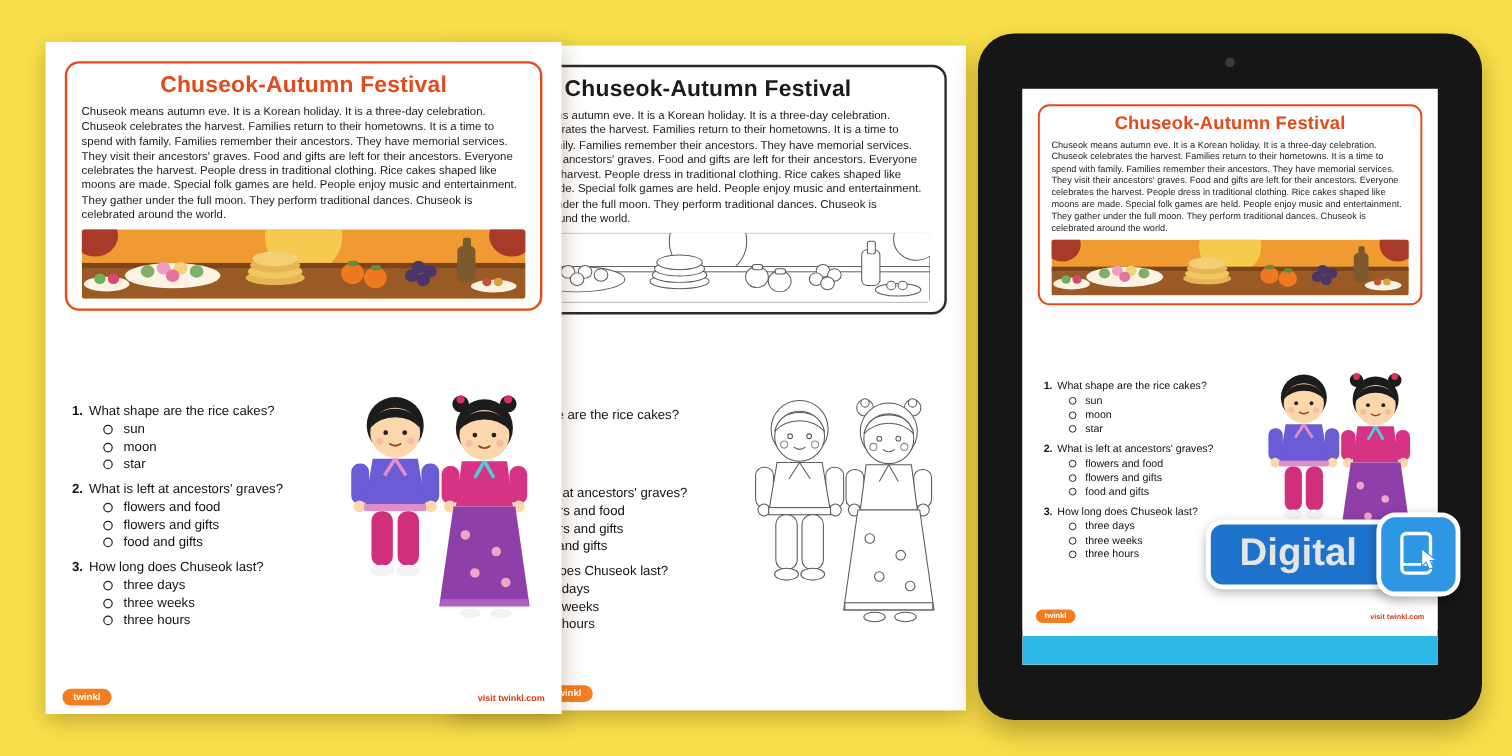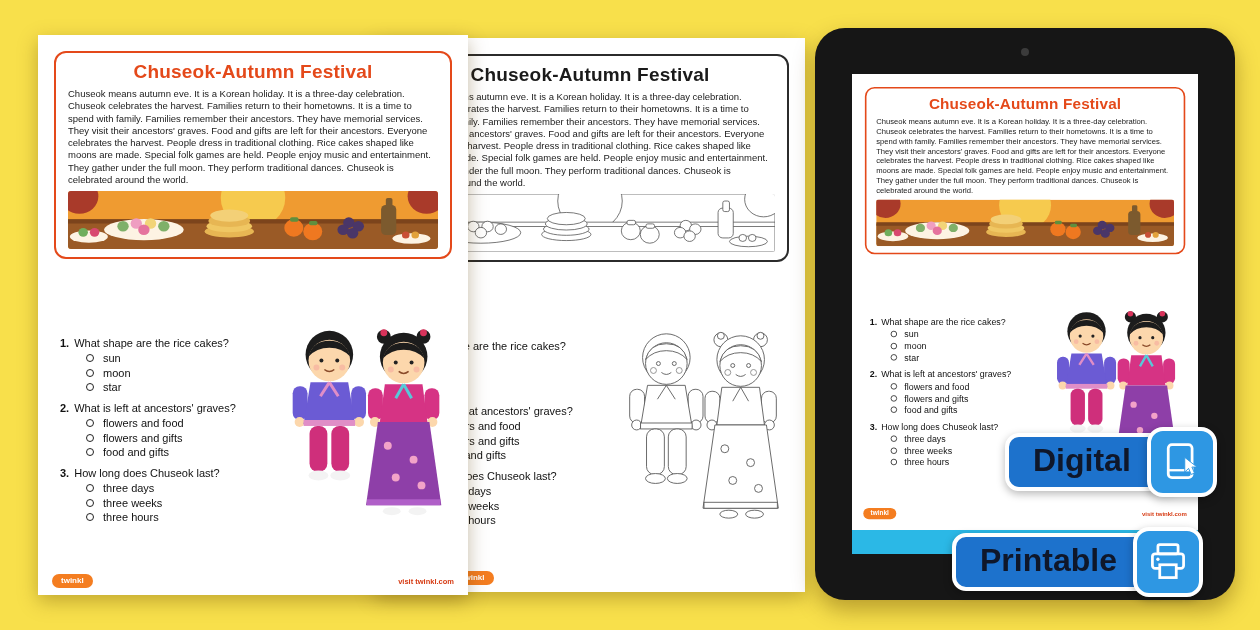--- a/index.html
+++ b/index.html
@@ -76,21 +76,21 @@
   }
   .tablet-page { left:0; top:0; box-shadow:none; }
   .screen-bar { position:absolute; left:0; bottom:0; width:100%; height:24px; background:#2bb8e6; }
 
   
   .badge { position:absolute; display:flex; align-items:center; z-index:6; }
   .badge-digital { left:1005px; top:427px; }
   .badge-printable { left:952px; top:527px; }
   .badge-bar {
     display:flex; align-items:center; height:58px;
-    background:#1d72cc; color:#0f172a; font-size:32px; font-weight:bold;
+    background:#1d72cc; color:#e5e5e5; font-size:32px; font-weight:bold;
     border:4px solid #fff; border-radius:14px; padding:4px 46px 8px 24px;
     box-shadow:0 3px 9px rgba(0,0,0,.28); white-space:nowrap;
   }
   .badge-chip {
     width:70px; height:70px; background:#2e97e3; border:4px solid #fff;
     border-radius:16px; margin-left:-34px; flex:none;
     display:flex; align-items:center; justify-content:center;
     box-shadow:0 3px 9px rgba(0,0,0,.28);
   }
   .badge-chip svg { width:44px; height:44px; display:block; }
@@ -597,25 +597,14 @@
     <span class="badge-bar">Digital</span>
     <span class="badge-chip">
       <svg viewBox="0 0 48 48">
         <rect x="9" y="5" width="26" height="36" rx="4" fill="none" stroke="#fff" stroke-width="3"></rect>
         <line x1="9" y1="33" x2="35" y2="33" stroke="#fff" stroke-width="2.5"></line>
         <path d="M27 19 v16 l4.2-4 2.8 6.6 3.6-1.5 -2.8-6.6 5.6 0 z" fill="#fff" stroke="#2e97e3" stroke-width="1"></path>
       </svg>
     </span>
   </div>
 
-  <div class="badge badge-printable">
-    <span class="badge-bar">Printable</span>
-    <span class="badge-chip">
-      <svg viewBox="0 0 48 48">
-        <rect x="13" y="5" width="22" height="10" rx="2" fill="none" stroke="#fff" stroke-width="3"></rect>
-        <rect x="7" y="15" width="34" height="16" rx="3" fill="none" stroke="#fff" stroke-width="3"></rect>
-        <circle cx="13" cy="21" r="1.8" fill="#fff"></circle>
-        <rect x="15" y="27" width="18" height="14" fill="#2e97e3" stroke="#fff" stroke-width="3"></rect>
-      </svg>
-    </span>
-  </div>
 
 </div>
 
 </body></html>

